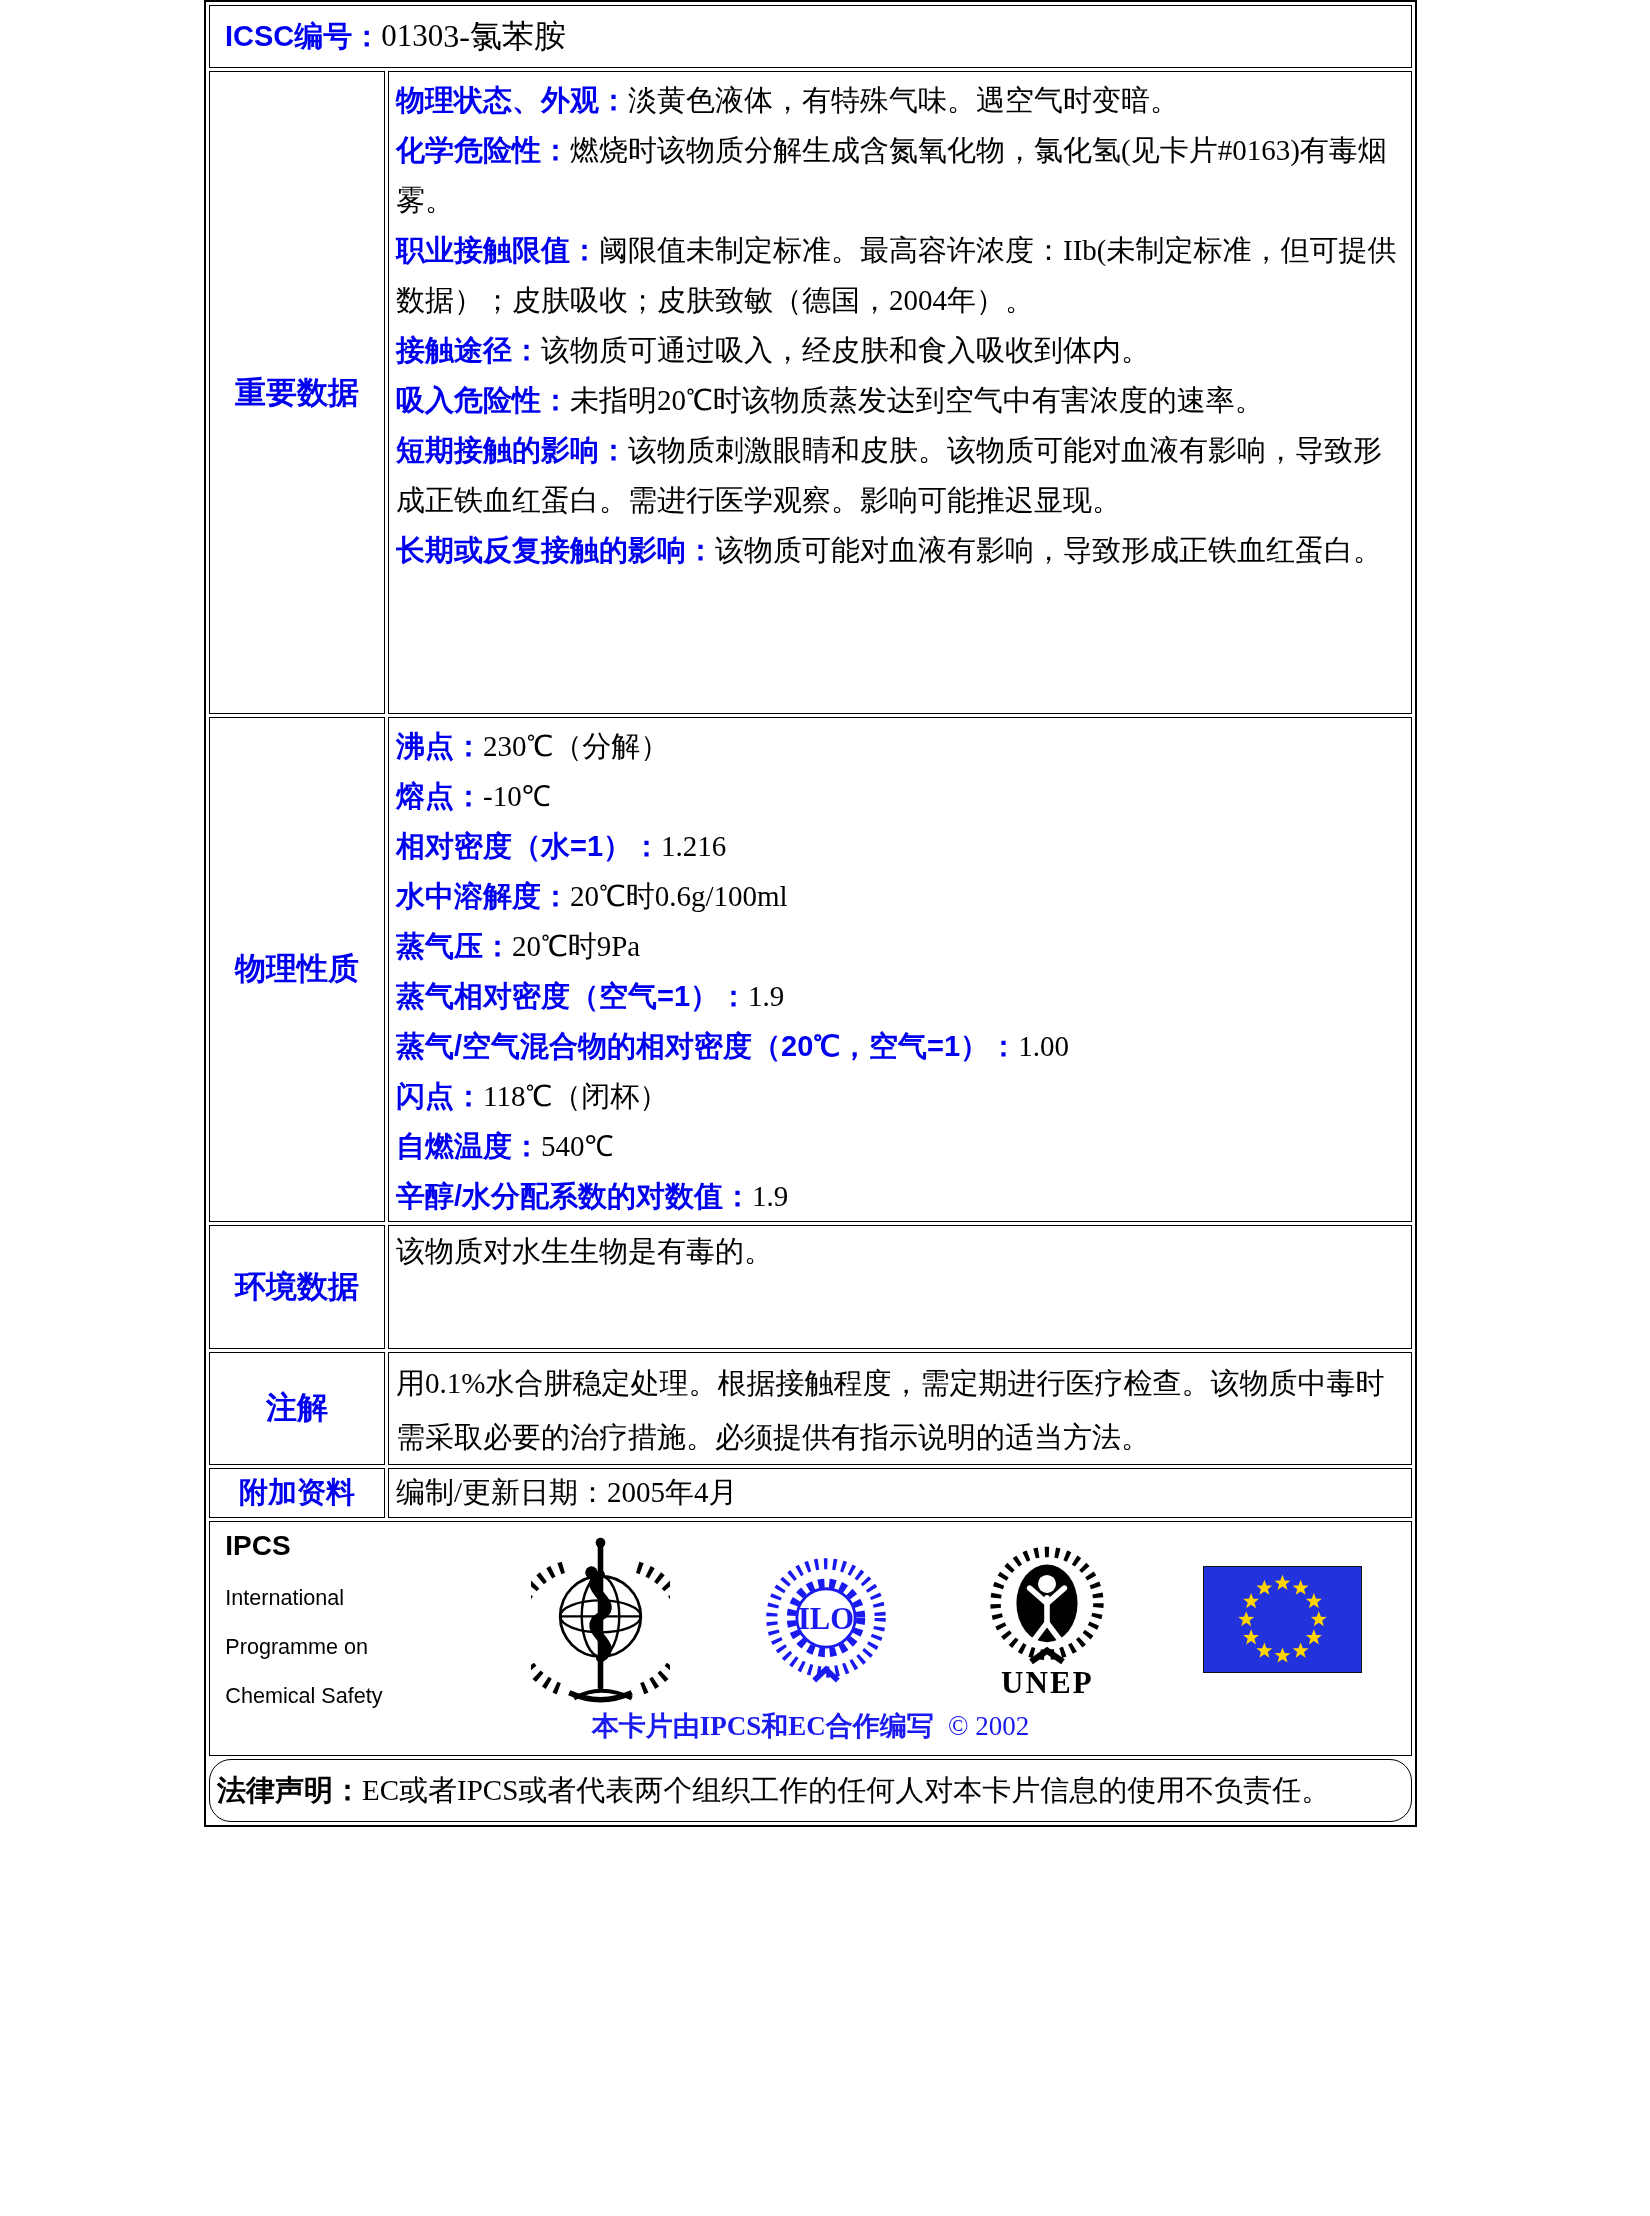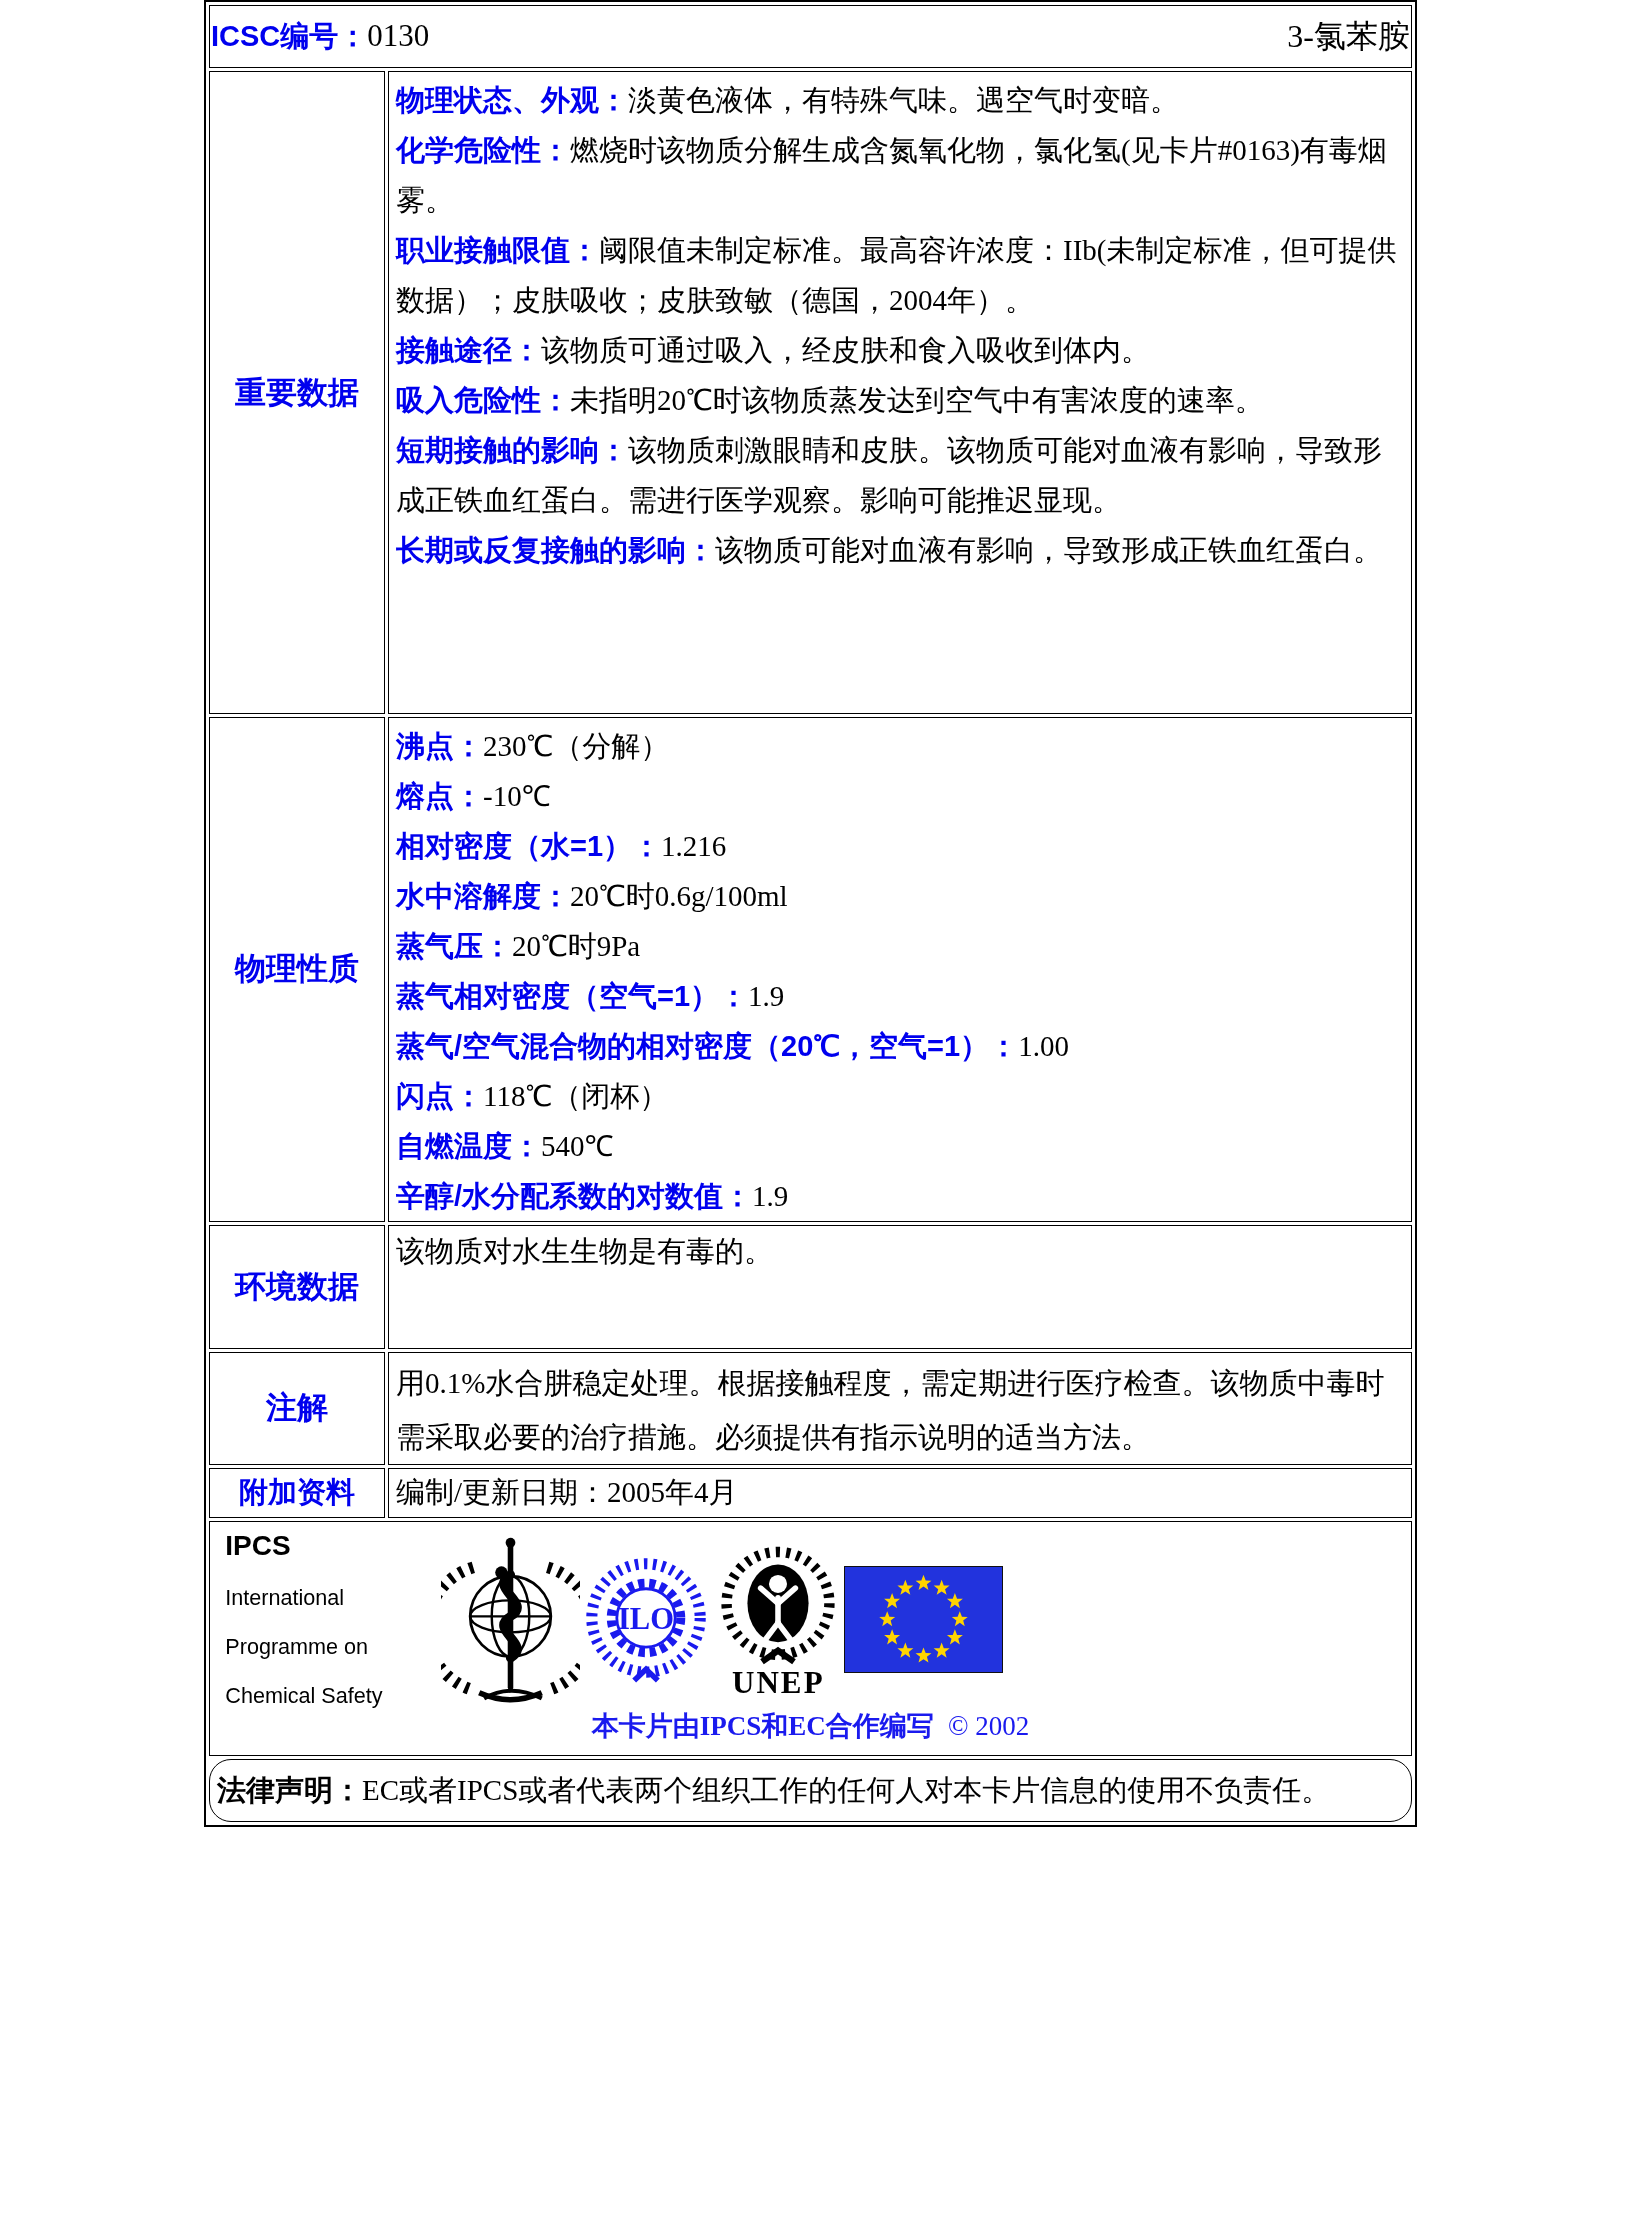--- a/index.html
+++ b/index.html
@@ -7,35 +7,35 @@
   .page{width:1651px;position:relative;}
   .doc-title{width:1213px;margin:21px 0 11px 204px;text-align:center;
     font-family:"Liberation Serif",serif;font-weight:bold;font-size:49px;
     color:#ee0000;letter-spacing:7px;}
   table.card{border-collapse:separate;border-spacing:3.5px;border:2.1px solid #000;
     margin-left:204px;width:1213px;table-layout:fixed;background:#fff;}
   table.card td{border:1.4px solid #000;vertical-align:top;overflow:hidden;}
   col.c1{width:176px;}
   .label-cell{vertical-align:middle !important;text-align:center;
     font-family:"Liberation Sans",sans-serif;font-weight:bold;color:#0000ee;font-size:31px;}
-  .hdr{display:flex;justify-content:space-between;align-items:center;height:59px;padding:0 0;}
+  .hdr{display:flex;justify-content:flex-start;align-items:center;height:59px;padding:0 14px;}
   .hdr-left{font-size:31px;}
   .hdr-left .k{font-family:"Liberation Sans",sans-serif;font-weight:bold;color:#0000ee;font-size:29px;}
   .hdr-right{font-size:32px;}
   .content{padding:2.8px 9.8px 0 7px;font-size:29px;}
   .content p{margin:0;}
   .imp p{line-height:50px;}
   .phys p{line-height:50px;}
   .lbl{font-family:"Liberation Sans",sans-serif;font-weight:bold;color:#0000ee;}
   .env-text{line-height:45px;}
   .notes-text{line-height:54px;}
   .addl{line-height:42px;}
   
   .logos-cell{padding:7px 0 4.2px 0;}
-  .logos-flex{display:flex;align-items:center;
+  .logos-flex{display:flex;align-items:center;justify-content:space-between;
     padding:4.2px 49px 0 15.3px;height:174px;}
   .ipcs-block{font-family:"Liberation Sans",sans-serif;color:#000;width:216px;}
   .ipcs-acro{font-weight:bold;font-size:28px;line-height:32px;}
   .ipcs-line{font-size:21.6px;line-height:27px;margin-top:22px;}
   .logo-box{display:flex;flex-direction:column;align-items:center;}
   .unep-word{font-family:"Liberation Serif",serif;font-weight:bold;font-size:31px;
     letter-spacing:2.1px;line-height:31px;margin-top:-4.2px;}
   .eu-flag{width:157px;height:105px;background:#2233dd;border:1.4px solid #111;}
   .credit-line{text-align:center;font-family:Liberation Serif, serif;font-weight:bold;
     color:#1a1aee;font-size:27px;margin:1.4px 0 7px 0;}

